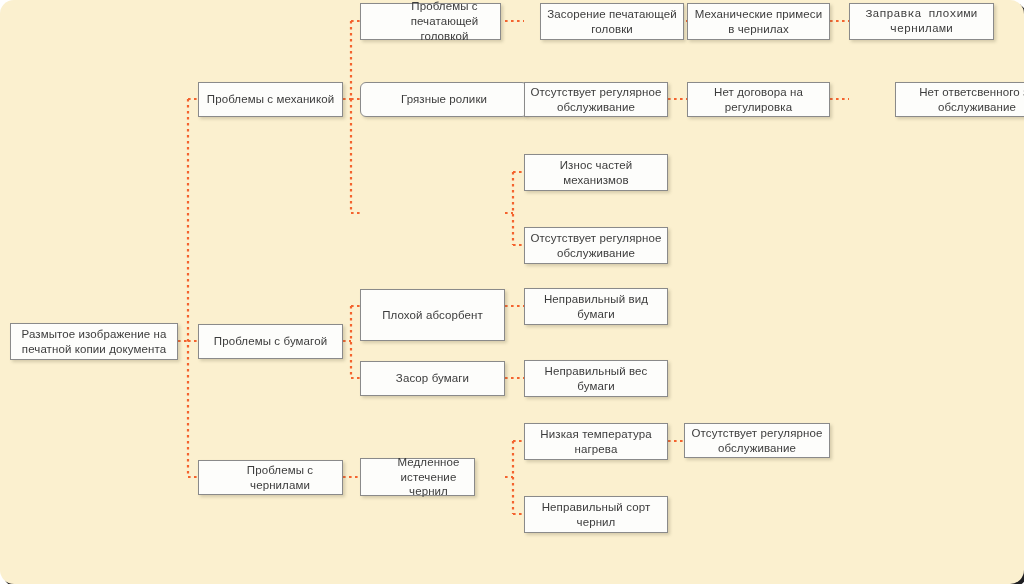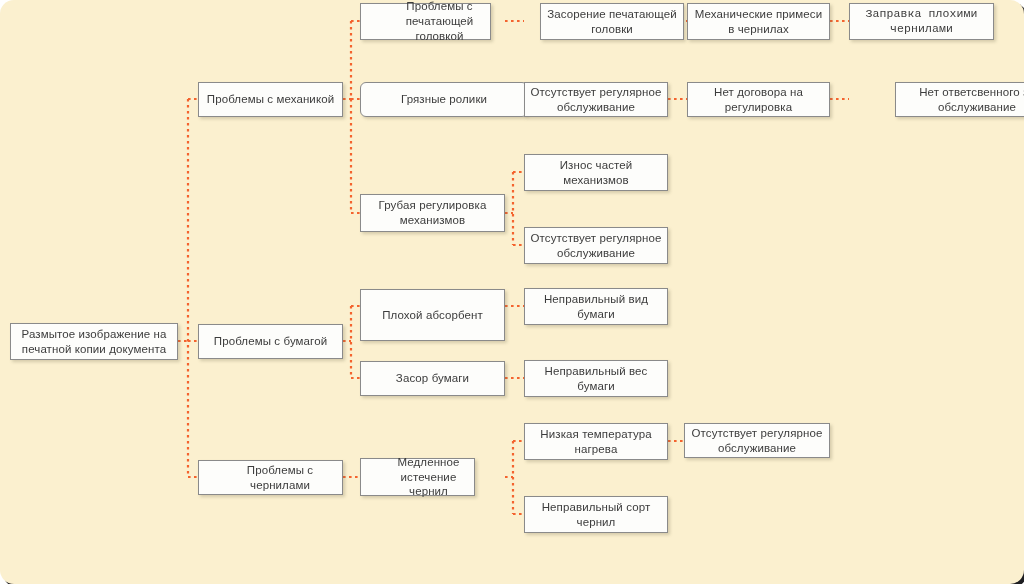--- a/index.html
+++ b/index.html
@@ -98,21 +98,21 @@
   </svg>
 
   <div class="node" style="left:10px; top:323px; width:168px; height:37px;">
     <span>Размытое изображение на печатной копии документа</span>
   </div>
 
   <div class="node" style="left:198px; top:82px; width:145px; height:35px;">
     <span>Проблемы с механикой</span>
   </div>
 
-  <div class="node" style="left:360px; top:3px; width:131px; height:37px;padding-left:33px;">
+  <div class="node" style="left:360px; top:3px; width:141px; height:37px;padding-left:33px;">
     <span>Проблемы с печатающей головкой</span>
   </div>
   <div class="node" style="left:540px; top:3px; width:144px; height:37px;">
     <span>Засорение печатающей головки</span>
   </div>
   <div class="node" style="left:687px; top:3px; width:143px; height:37px;">
     <span>Механические примеси в чернилах</span>
   </div>
   <div class="node" style="left:849px; top:3px; width:145px; height:37px;font-family:Liberation Mono, monospace;">
     <span>Заправка плохими чернилами</span>
@@ -124,23 +124,20 @@
   <div class="node" style="left:524px; top:82px; width:144px; height:35px;">
     <span>Отсутствует регулярное обслуживание</span>
   </div>
   <div class="node" style="left:687px; top:82px; width:143px; height:35px;">
     <span>Нет договора на регулировка</span>
   </div>
   <div class="node" style="left:895px; top:82px; width:164px; height:35px;">
     <span>Нет ответсвенного за обслуживание</span>
   </div>
 
-  <div class="node" style="left:360px; top:194px; width:145px; height:38px;">
-    <span>Грубая регулировка механизмов</span>
-  </div>
   <div class="node" style="left:524px; top:154px; width:144px; height:37px;">
     <span>Износ частей механизмов</span>
   </div>
   <div class="node" style="left:524px; top:227px; width:144px; height:37px;">
     <span>Отсутствует регулярное обслуживание</span>
   </div>
 
   <div class="node" style="left:198px; top:324px; width:145px; height:35px;">
     <span>Проблемы с бумагой</span>
   </div>

